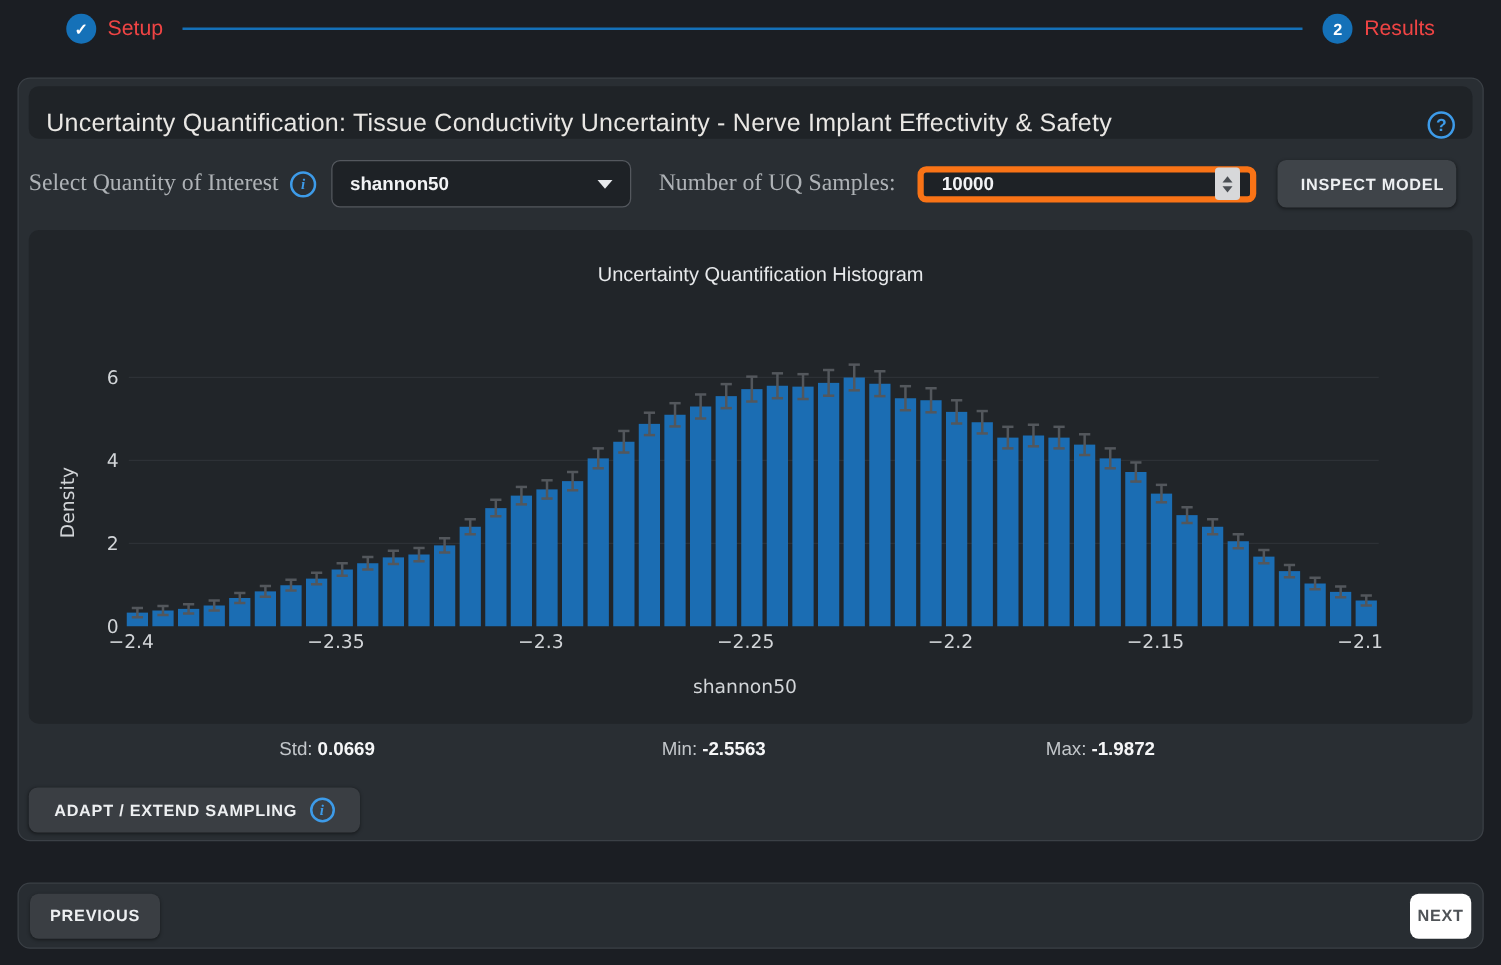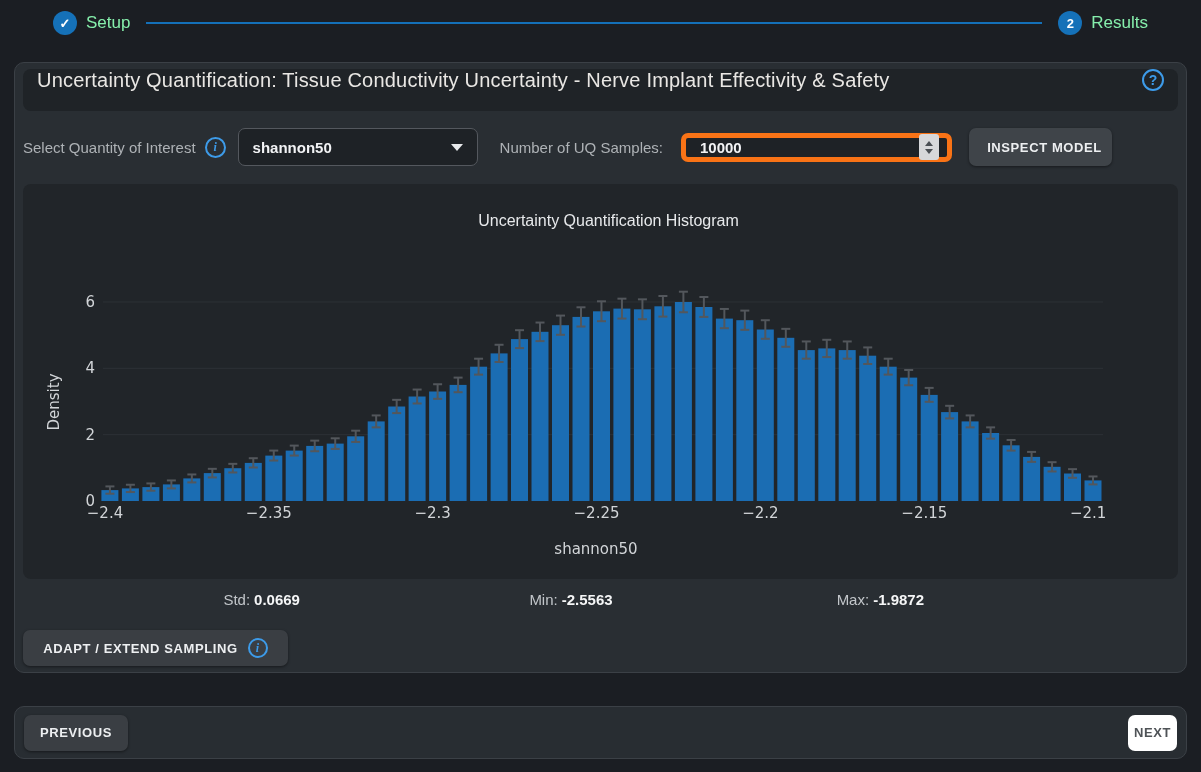--- a/index.html
+++ b/index.html
@@ -13,50 +13,50 @@
   .stepper {
     position:absolute; top:0; left:0; width:100%; height:46px;
     display:flex; align-items:center; padding:0 53px;
   }
   .step { display:flex; align-items:center; cursor:pointer; }
   .step-circle {
     width:24px; height:24px; border-radius:50%; background:#1571b8;
     color:#fff; display:flex; align-items:center; justify-content:center;
     font-size:13px; font-weight:bold; flex:0 0 auto;
   }
-  .step-label { color:#86efac; font-size:17px; margin-left:9px; }
+  .step-label { color:#ef4444; font-size:17px; margin-left:9px; }
   .step-line { flex:1; height:2px; background:#1470b8; margin:0 16px; }
   
   .card {
     position:absolute; left:14px; top:62px; width:1173px; height:611px;
     background:#292e33; border:1px solid #3b4046; border-radius:10px;
   }
   .titlebar {
     position:absolute; left:8px; top:6px; width:1155px; height:42px;
     background:#1f2327; border-radius:8px;
-    display:flex; align-items:flex-start; padding:0 14px;
+    display:flex; align-items:flex-end; padding:0 14px;
   }
   .page-title { color:#e9e7e4; font-size:20px; font-weight:400; letter-spacing:.2px; }
   .help-icon {
     margin-left:auto; width:22px; height:22px; border-radius:50%;
     border:2px solid #3d9be9; color:#3d9be9; display:flex; align-items:center;
     justify-content:center; font-size:14px; font-weight:bold; cursor:pointer;
   }
   .info-icon {
     width:21px; height:21px; border-radius:50%; border:2px solid #3d9be9;
     color:#3d9be9; display:inline-flex; align-items:center; justify-content:center;
     font-family:"Liberation Serif", serif; font-weight:bold; font-style:italic;
     font-size:12px; cursor:pointer; flex:0 0 auto;
   }
   
   .controls {
     position:absolute; left:8px; top:63px; width:1155px; height:42px;
     display:flex; align-items:center;
   }
-  .ctl-label { color:#aeb2b6; font-size:15px; white-space:nowrap; }
+  .ctl-label { color:#aeb2b6; font-size:19px; white-space:nowrap;font-family:Liberation Serif, serif; }
   .qoi-label { margin-right:9px; }
   .select-box {
     margin-left:12px; width:240px; height:38px; background:#1e2226;
     border:1px solid #54585e; border-radius:7px; display:flex; align-items:center;
     padding:0 14px; cursor:pointer;
   }
   .select-value { color:#f2f3f5; font-size:15px; font-weight:bold; }
   .caret-down {
     margin-left:auto; width:0; height:0;
     border-left:6px solid transparent; border-right:6px solid transparent;

